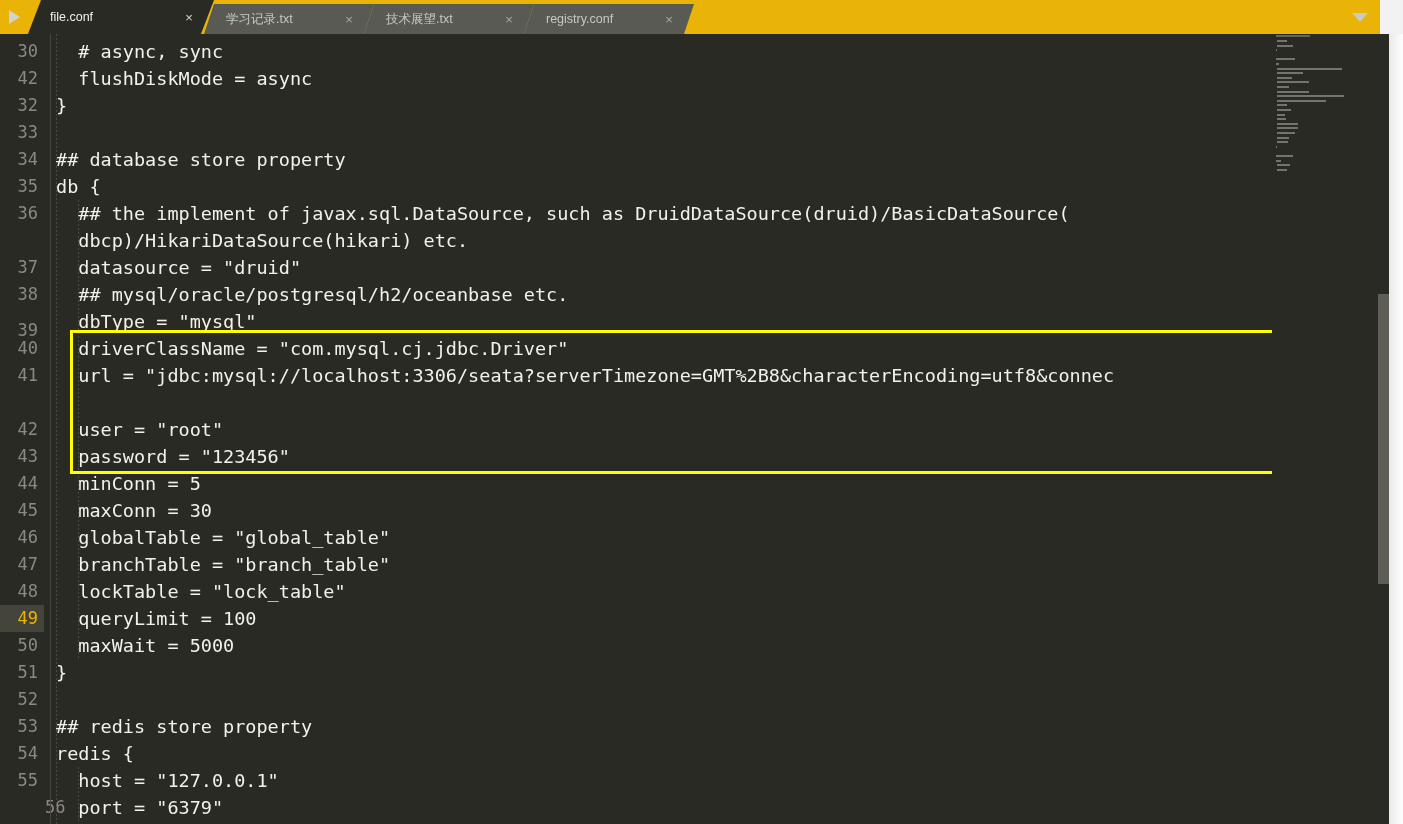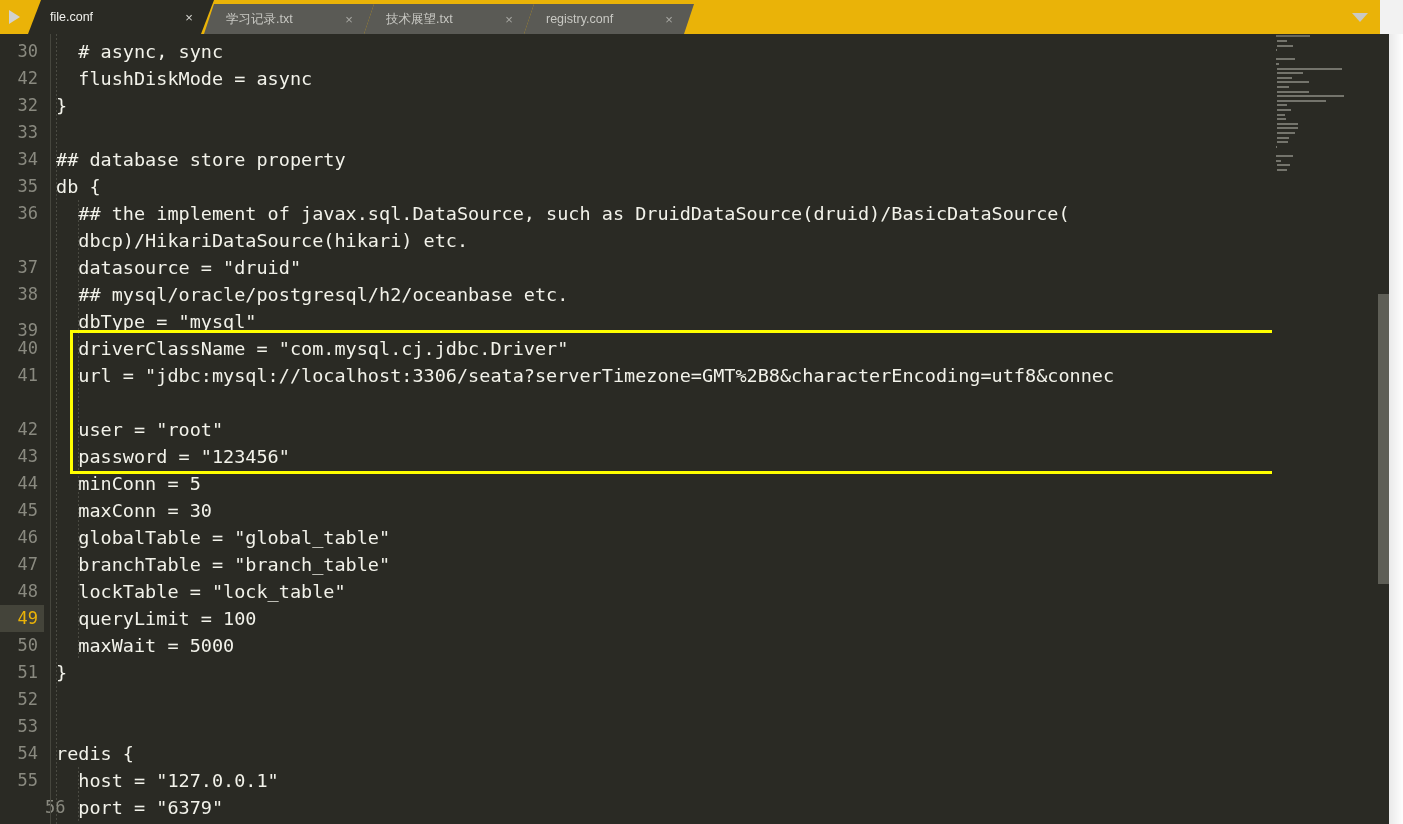--- a/index.html
+++ b/index.html
@@ -310,20 +310,21 @@
         <div class="crow" style="top: 409px;">  password = "123456"</div>
         <div class="crow" style="top: 436px;">  minConn = 5</div>
         <div class="crow" style="top: 463px;">  maxConn = 30</div>
         <div class="crow" style="top: 490px;">  globalTable = "global_table"</div>
         <div class="crow" style="top: 517px;">  branchTable = "branch_table"</div>
         <div class="crow" style="top: 544px;">  lockTable = "lock_table"</div>
         <div class="crow" style="top: 571px;">  queryLimit = 100</div>
         <div class="crow" style="top: 598px;">  maxWait = 5000</div>
         <div class="crow" style="top: 625px;">}</div>
         <div class="crow" style="top: 652px;"></div>
+        <div class="crow" style="top: 679px;">## redis store property</div>
         <div class="crow" style="top: 706px;">redis {</div>
         <div class="crow" style="top: 733px;">  host = "127.0.0.1"</div>
         <div class="crow" style="top: 760px;">  port = "6379"</div>
         <div class="guide" style="left: 0px; top: 0px; height: 790px;"></div>
         <div class="guide" style="left: 22.26px; top: 166px; height: 459px;"></div>
         <div class="guide" style="left: 22.26px; top: 733px; height: 54px;"></div>
       </div>
     <div id="highlight-box"></div>
   </div>
 

